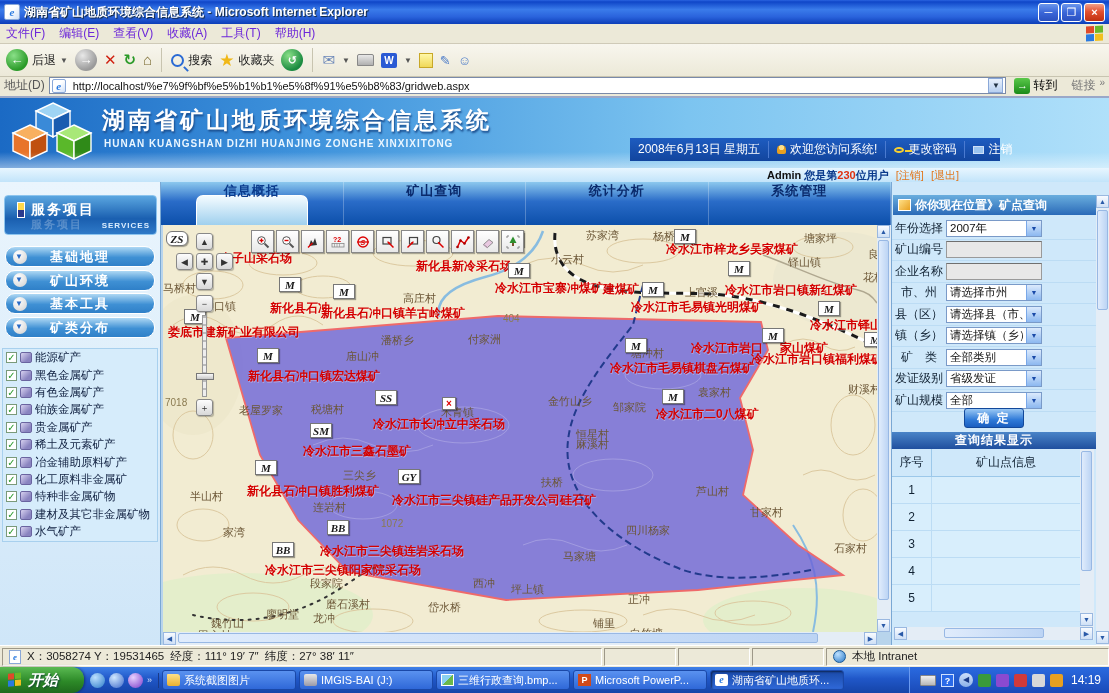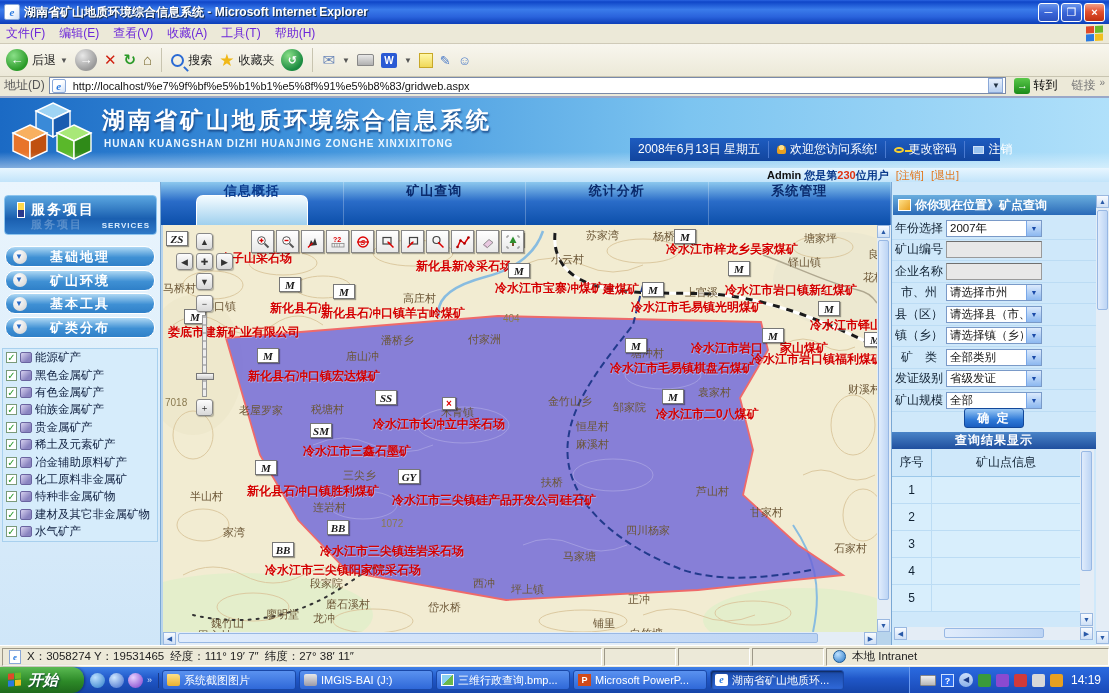--- a/index.html
+++ b/index.html
@@ -478,21 +478,21 @@
             <div class="place-label" style="left: 522px; top: 60px;">上官溪</div>
             <div class="place-label" style="left: 240px; top: 66px;">高庄村</div>
             <div class="place-label" style="left: 218px; top: 108px;">潘桥乡</div>
             <div class="place-label" style="left: 305px; top: 107px;">付家洲</div>
             <div class="place-label" style="left: 183px; top: 124px;">庙山冲</div>
             <div class="place-label" style="left: 76px; top: 178px;">老屋罗家</div>
             <div class="place-label" style="left: 148px; top: 177px;">税塘村</div>
             <div class="place-label" style="left: 278px; top: 180px;">禾青镇</div>
             <div class="place-label" style="left: 385px; top: 169px;">金竹山乡</div>
             <div class="place-label" style="left: 450px; top: 175px;">邹家院</div>
-            <div class="place-label" style="left: 413px; top: 194px;">恒星村</div>
+            <div class="place-label" style="left: 413px; top: 202px;">恒星村</div>
             <div class="place-label" style="left: 413px; top: 212px;">麻溪村</div>
             <div class="place-label" style="left: 468px; top: 121px;">塘冲村</div>
             <div class="place-label" style="left: 535px; top: 160px;">袁家村</div>
             <div class="place-label" style="left: 685px; top: 157px;">财溪村</div>
             <div class="place-label" style="left: 180px; top: 243px;">三尖乡</div>
             <div class="place-label" style="left: 150px; top: 275px;">连岩村</div>
             <div class="place-label" style="left: 27px; top: 264px;">半山村</div>
             <div class="place-label" style="left: 60px; top: 300px;">家湾</div>
             <div class="place-label" style="left: 378px; top: 250px;">扶桥</div>
             <div class="place-label" style="left: 463px; top: 298px;">四川杨家</div>
@@ -508,21 +508,21 @@
             <div class="place-label" style="left: 35px; top: 403px;">田心村</div>
             <div class="place-label" style="left: 265px; top: 375px;">岱水桥</div>
             <div class="place-label" style="left: 310px; top: 351px;">西冲</div>
             <div class="place-label" style="left: 348px; top: 357px;">坪上镇</div>
             <div class="place-label" style="left: 465px; top: 367px;">正冲</div>
             <div class="place-label" style="left: 430px; top: 391px;">铺里</div>
             <div class="place-label" style="left: 467px; top: 401px;">白竹塘</div>
             <div class="elev-label" style="left: 340px; top: 88px;">404</div>
             <div class="elev-label" style="left: 218px; top: 293px;">1072</div>
             <div class="elev-label" style="left: 2px; top: 172px;">7018</div>
-            <div class="map-marker" style="left: 3px; top: 6px;">ZS</div>
+            <div class="map-marker" style="left: 3px; top: 6px; border-radius: 6px;">ZS</div>
             <div class="map-marker" style="left: 339px; top: 7px;">M</div>
             <div class="map-marker" style="left: 511px; top: 4px;">M</div>
             <div class="map-marker" style="left: 565px; top: 36px;">M</div>
             <div class="map-marker" style="left: 116px; top: 52px;">M</div>
             <div class="map-marker" style="left: 170px; top: 59px;">M</div>
             <div class="map-marker" style="left: 21px; top: 84px;">M</div>
             <div class="map-marker" style="left: 345px; top: 38px;">M</div>
             <div class="map-marker" style="left: 479px; top: 57px;">M</div>
             <div class="map-marker" style="left: 655px; top: 76px;">M</div>
             <div class="map-marker" style="left: 599px; top: 103px;">M</div>

